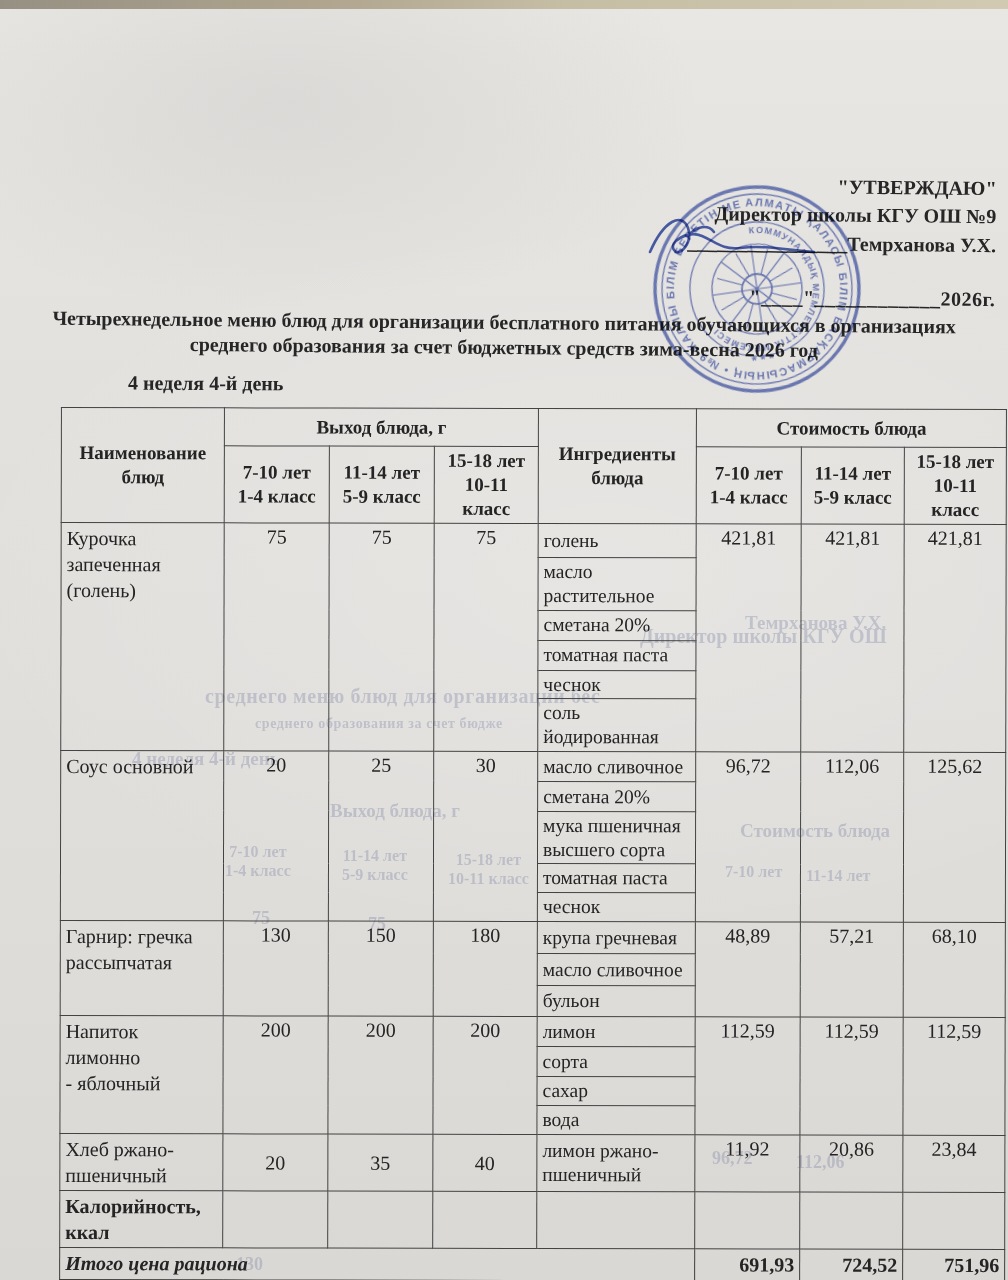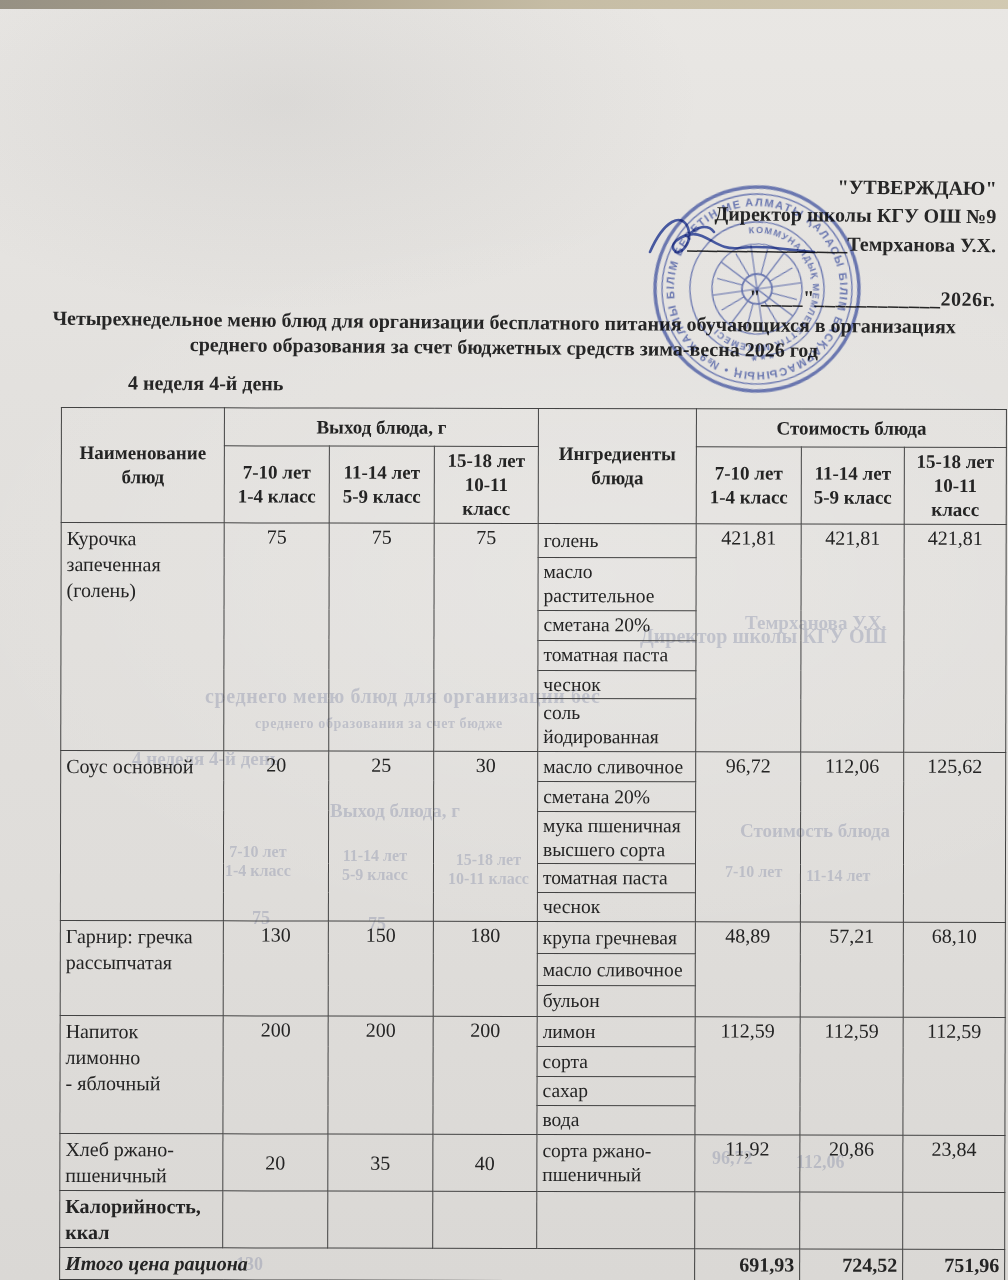--- a/index.html
+++ b/index.html
@@ -286,21 +286,21 @@
     <tr style="height:29px">
           <td class="ingr">вода</td>
         </tr>
 
     <tr style="height:47px">
       <td class="name pre">Хлеб ржано-
 пшеничный</td>
       <td class="num vmid">20</td>
       <td class="num vmid">35</td>
       <td class="num vmid">40</td>
-      <td class="ingr">сорта ржано-пшеничный</td>
+      <td class="ingr">лимон ржано-пшеничный</td>
       <td class="num cost">11,92</td>
       <td class="num cost">20,86</td>
       <td class="num cost">23,84</td>
     </tr>
 
     <tr style="height:50px">
       <td class="name pre bold">Калорийность,
 ккал</td>
       <td class="num"></td>
       <td class="num"></td>

